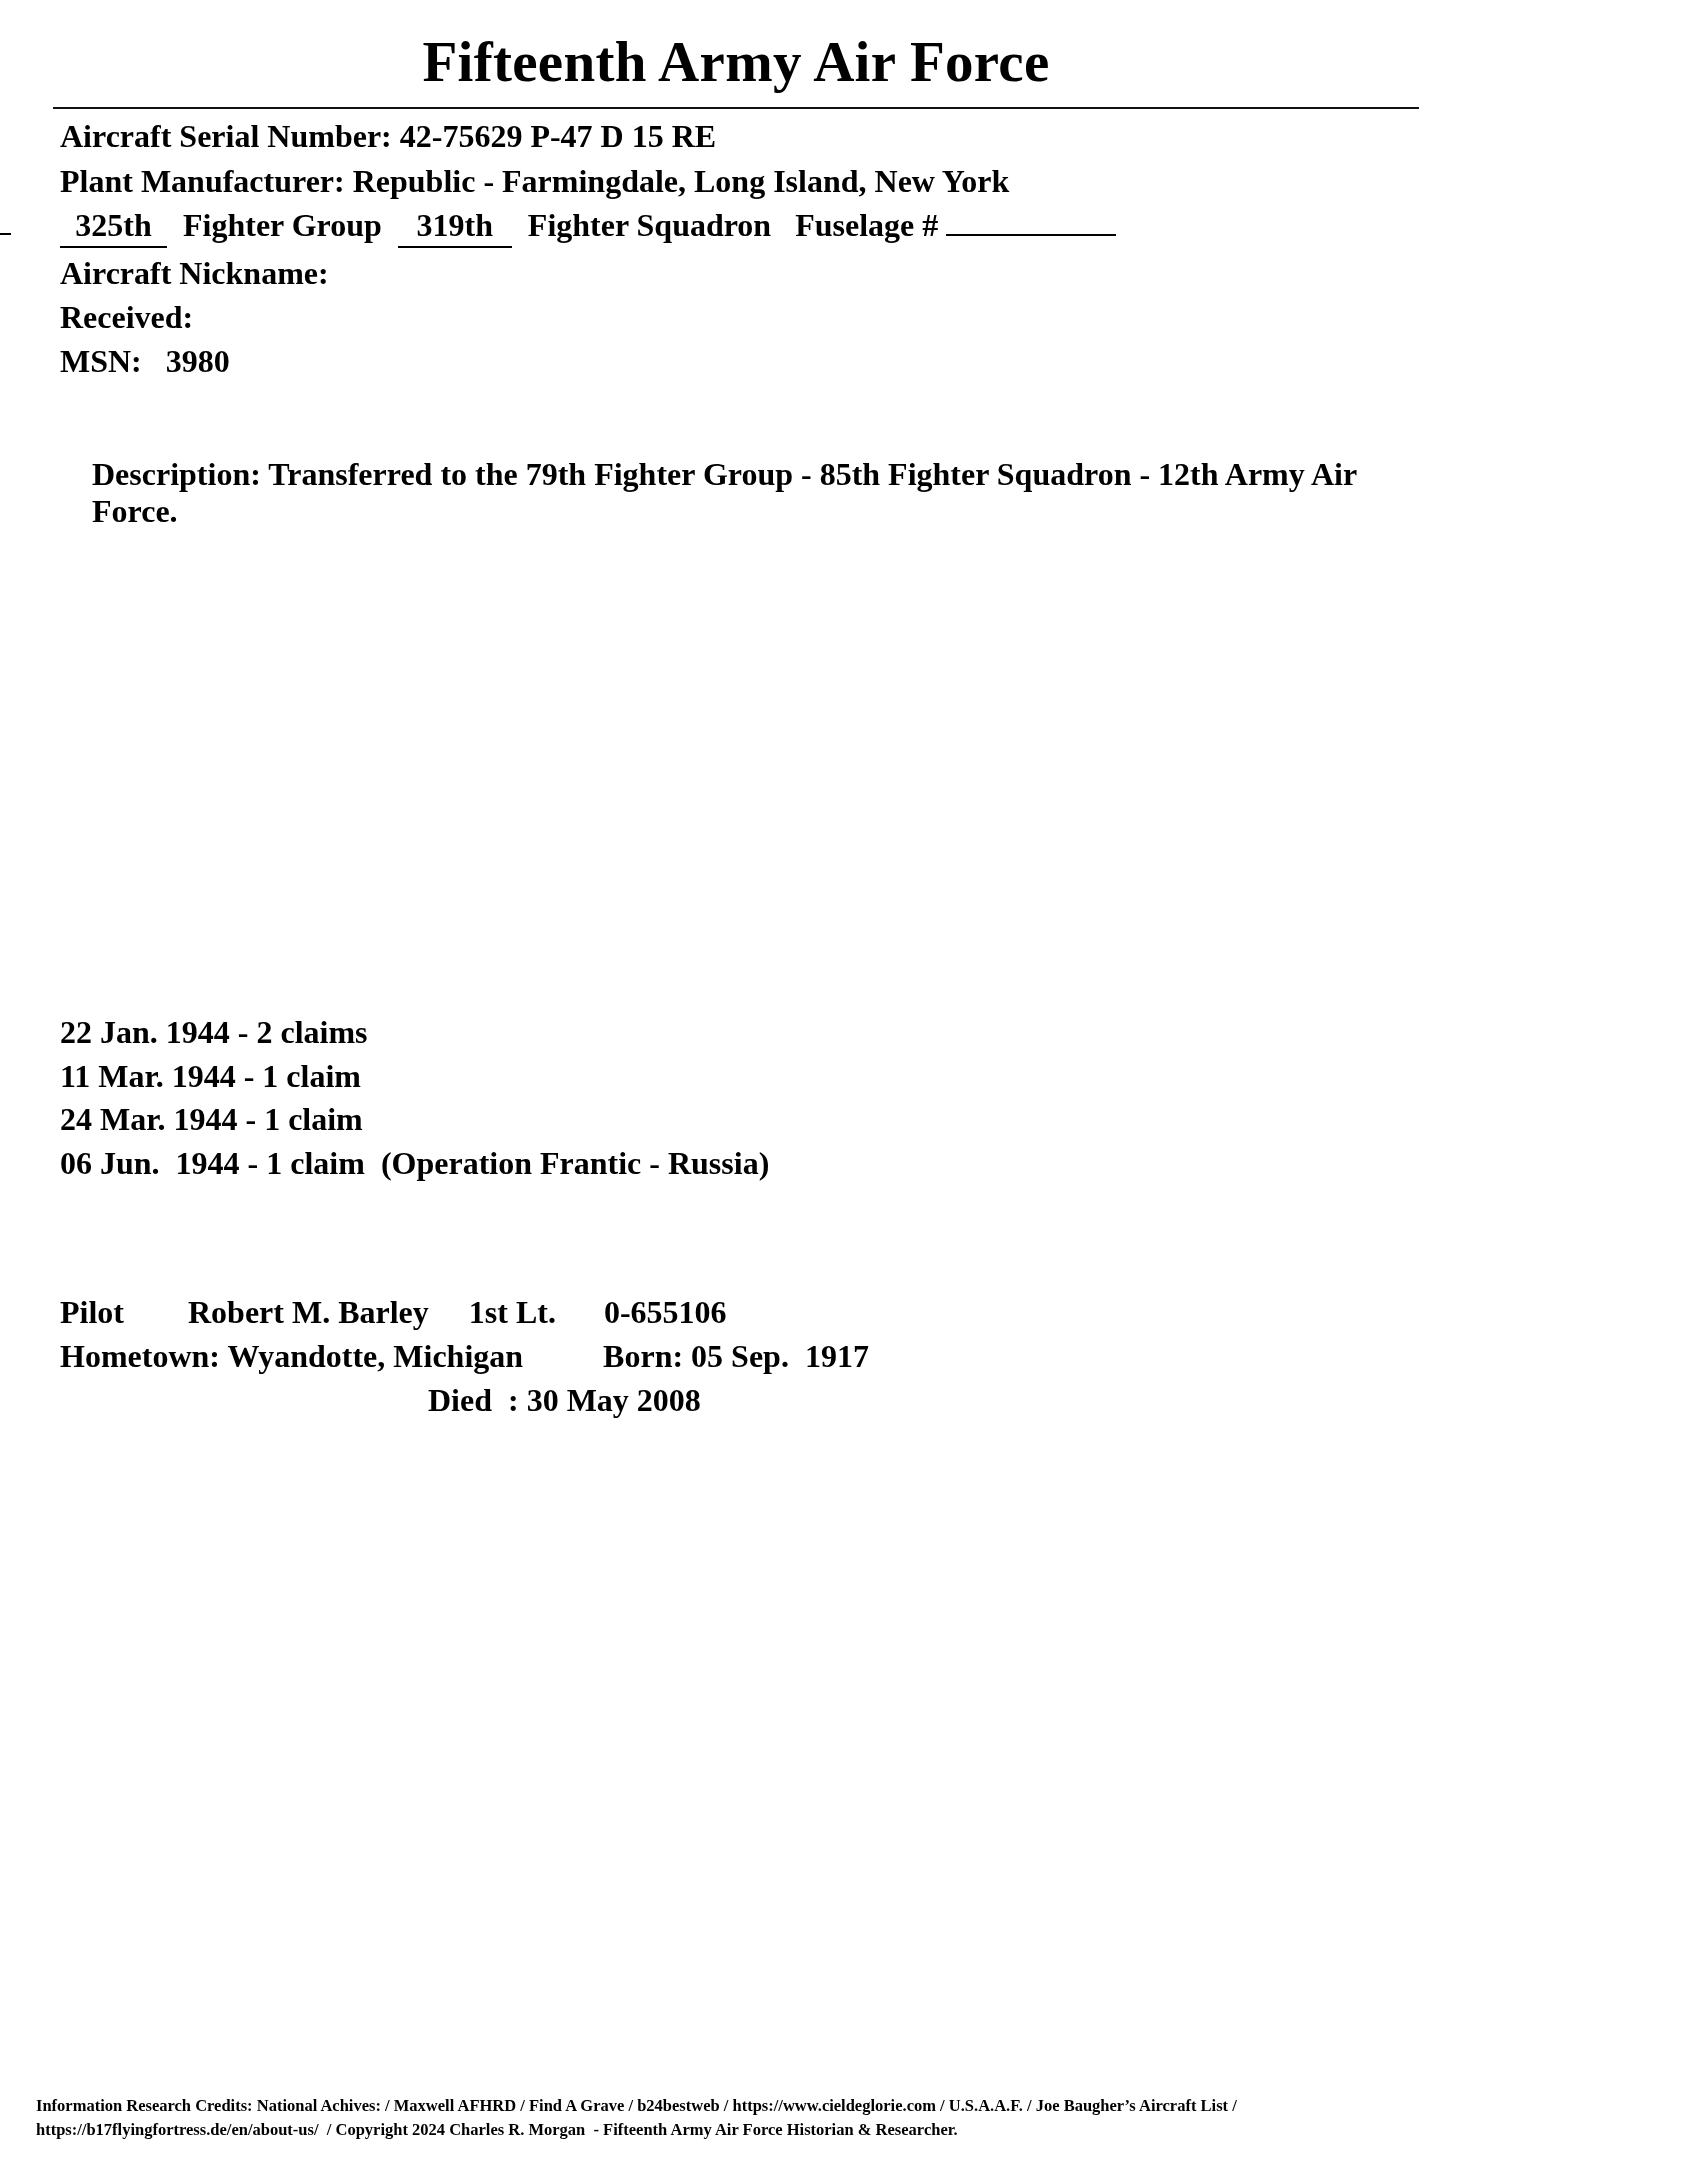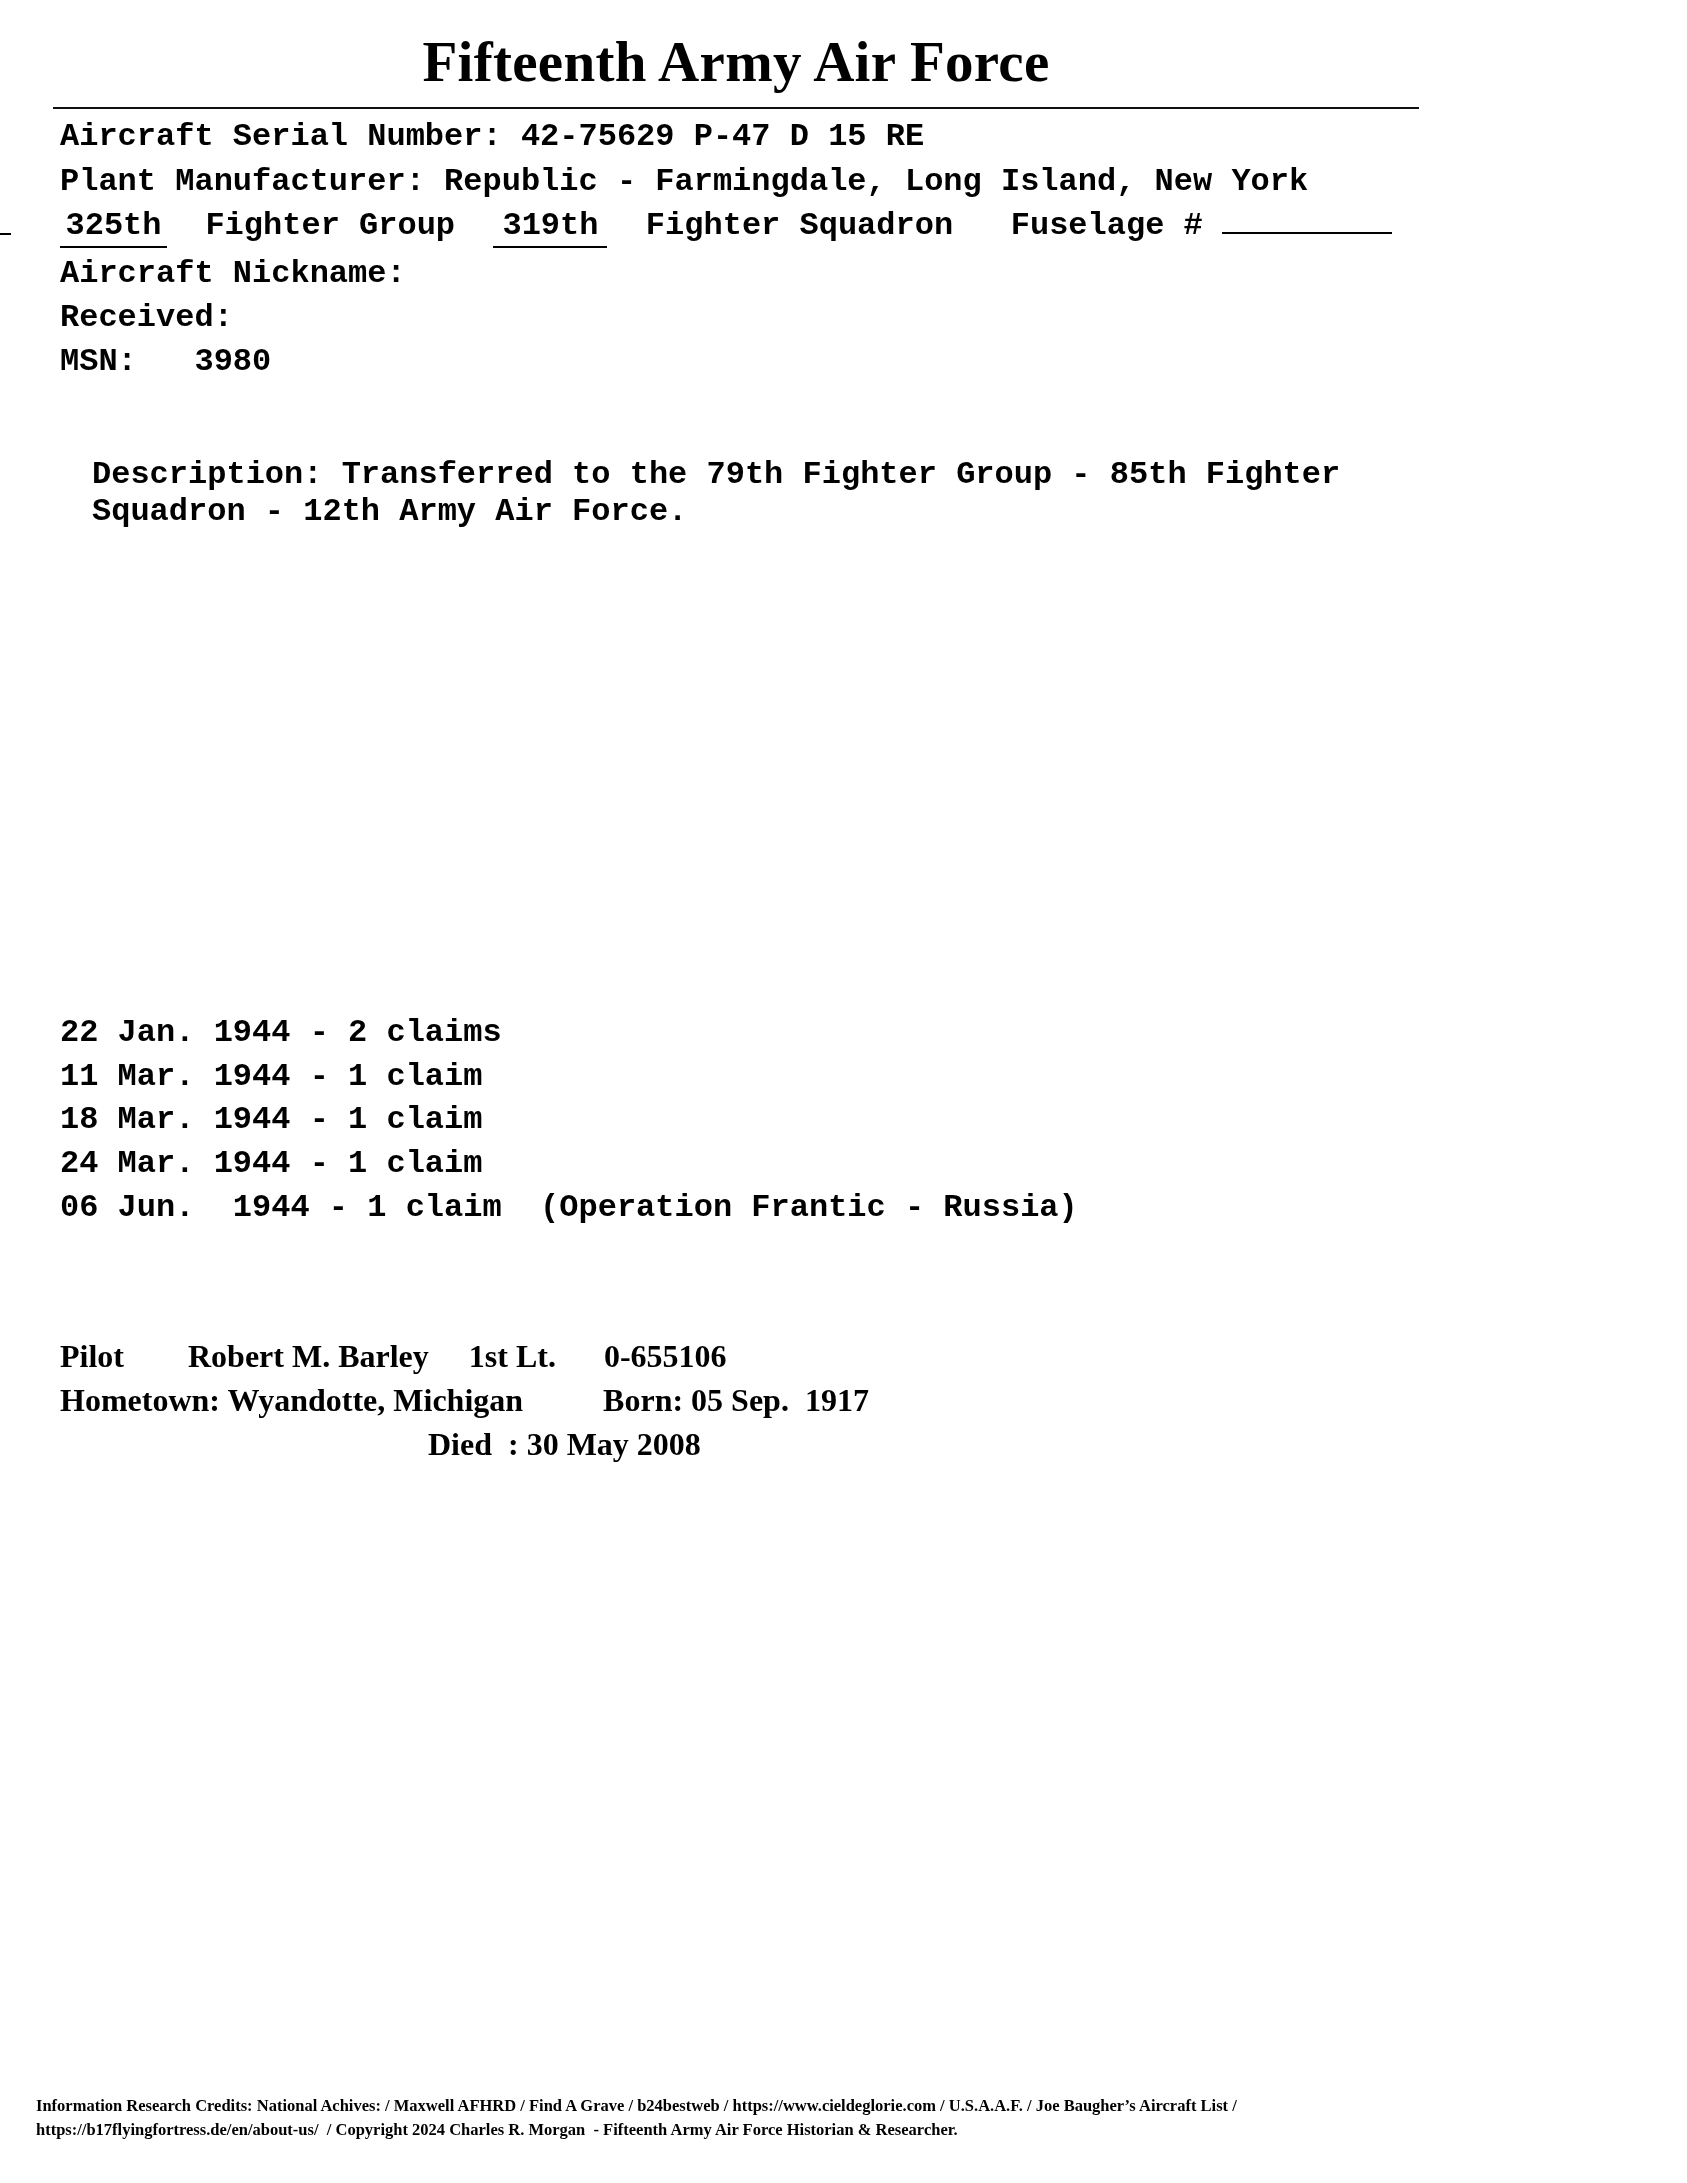--- a/index.html
+++ b/index.html
@@ -40,21 +40,20 @@
   }
   .body-block {
     padding: 9.3px 60px 0 60px;
     font-size: 32px;
     font-weight: bold;
     line-height: 1.18;
   }
   .line {
     white-space: pre;
     margin: 0 0 6.6px 0;
-    font-family: Liberation Mono, monospace;
   }
   .blank-line {
     height: 34px;
   }
   .big-gap {
     height: 476px;
   }
   .mid-gap {
     height: 71px;
   }
@@ -128,21 +127,20 @@
     <div class="blank-line"></div>
     <div class="blank-line"></div>
 
     <div class="line desc"><span class="label">Description:</span>  <span>Transferred to the 79th Fighter Group - 85th Fighter Squadron - 12th Army Air Force.</span></div>
 
     <div class="big-gap"></div>
 
     <div class="claims">
       <div class="line">22 Jan. 1944 - 2 claims</div>
       <div class="line">11 Mar. 1944 - 1 claim</div>
-      <div class="line">18 Mar. 1944 - 1 claim</div>
       <div class="line">24 Mar. 1944 - 1 claim</div>
       <div class="line">06 Jun.  1944 - 1 claim  (Operation Frantic - Russia)</div>
     </div>
 
     <div class="mid-gap"></div>
     <div class="blank-line"></div>
 
     <div class="pilot-section">
       <div class="pilot-row"><span>Pilot</span>        <span>Robert M. Barley</span>     <span>1st Lt.</span>      <span>0-655106</span></div>
       <div class="pilot-row"><span>Hometown:</span> <span>Wyandotte, Michigan</span>          <span>Born:</span> <span>05 Sep.  1917</span></div>

